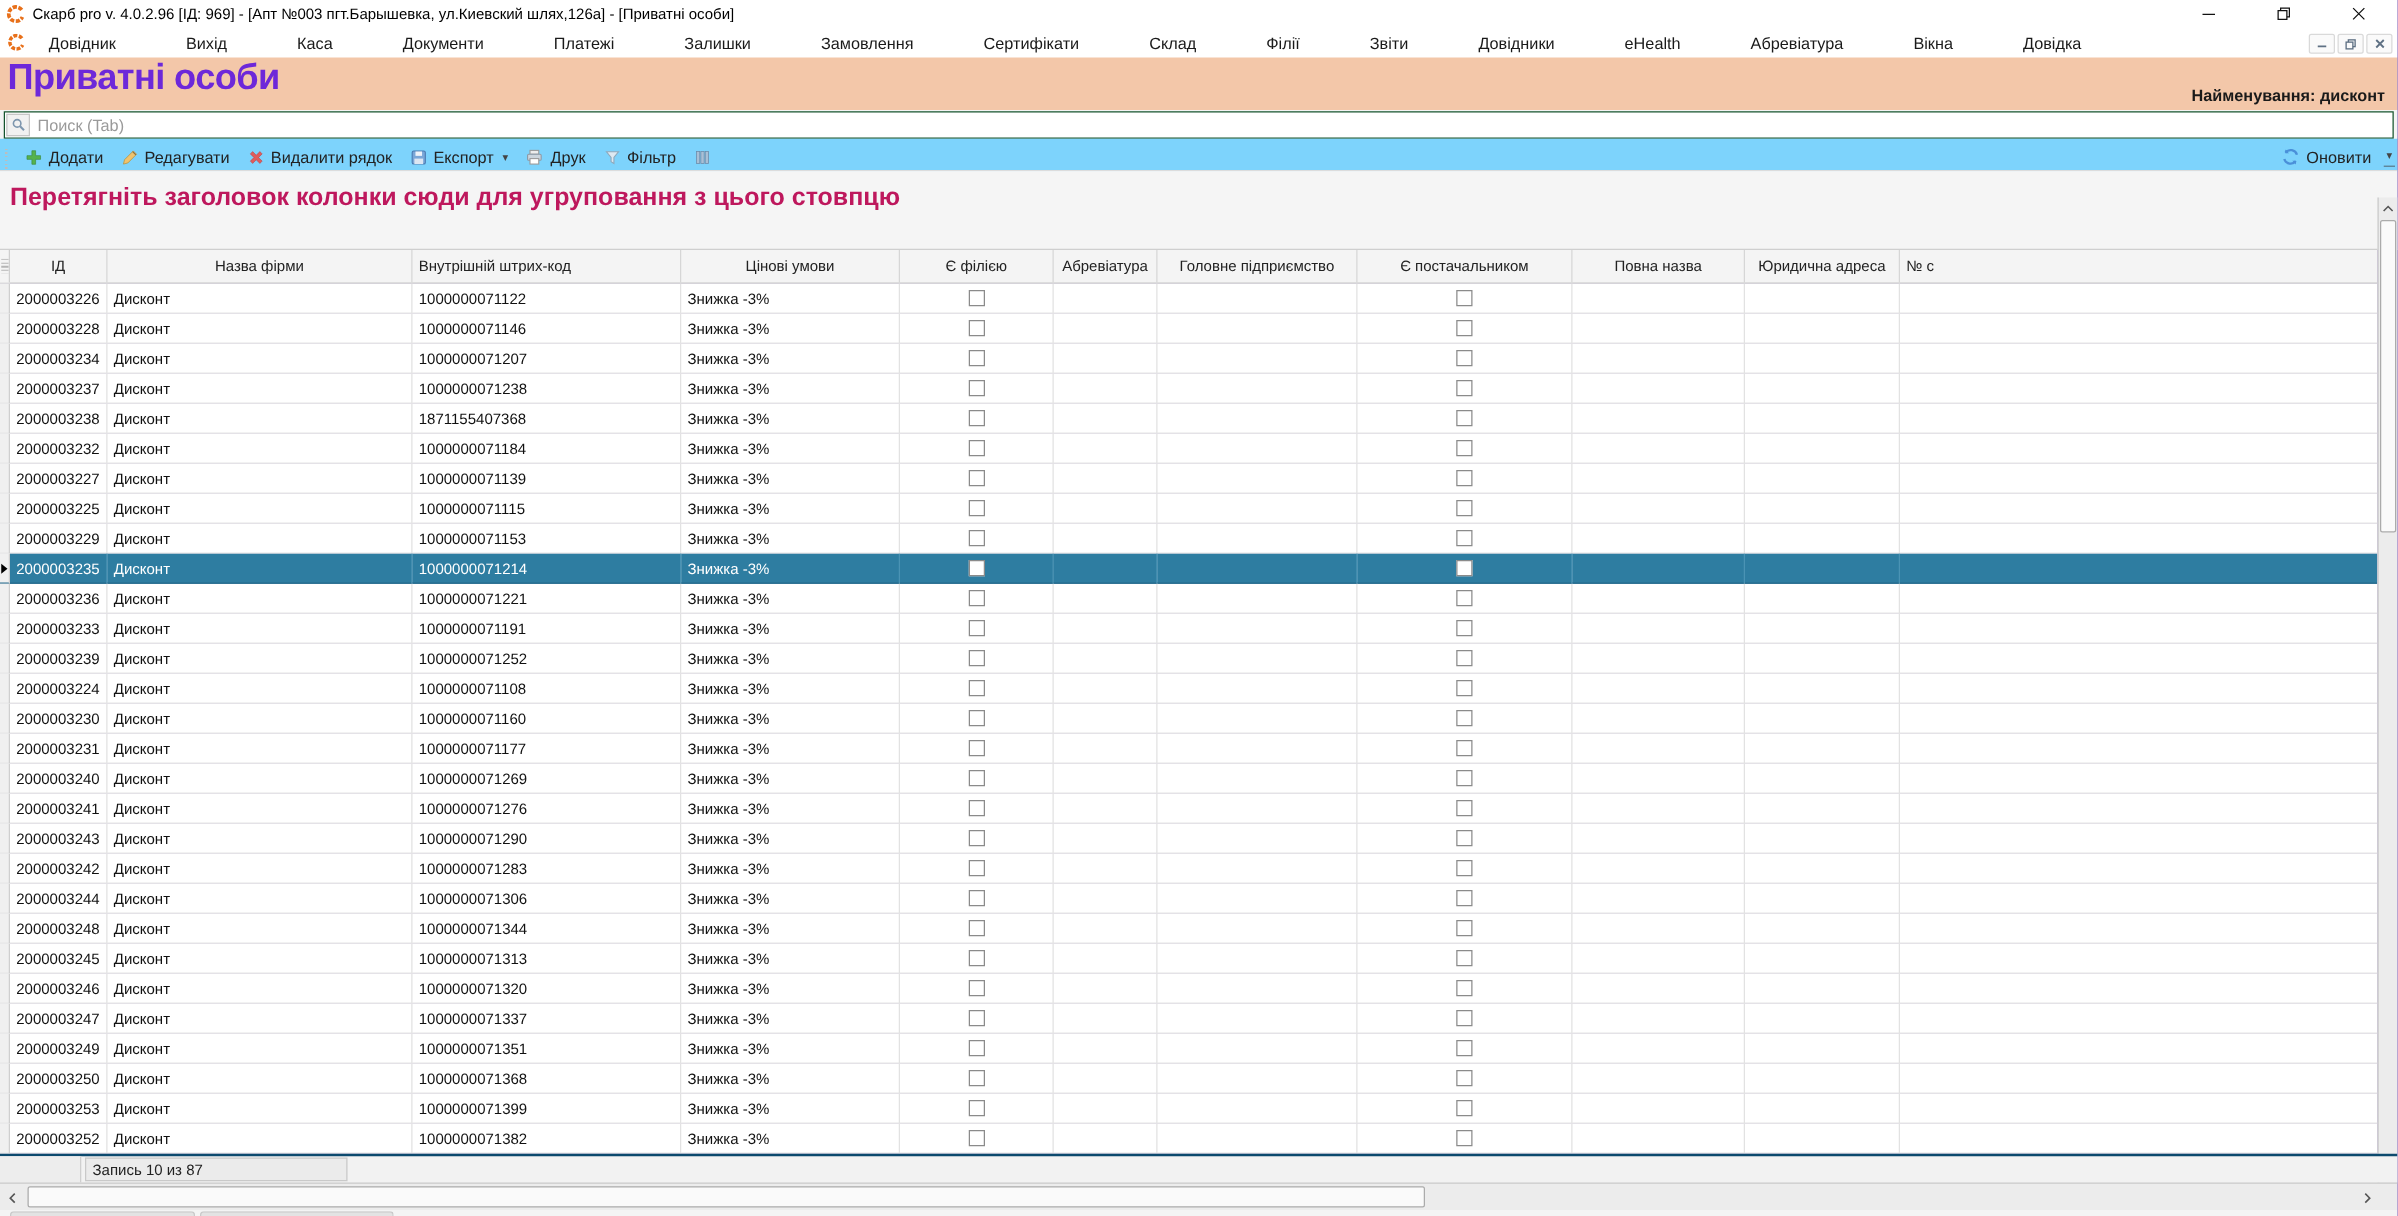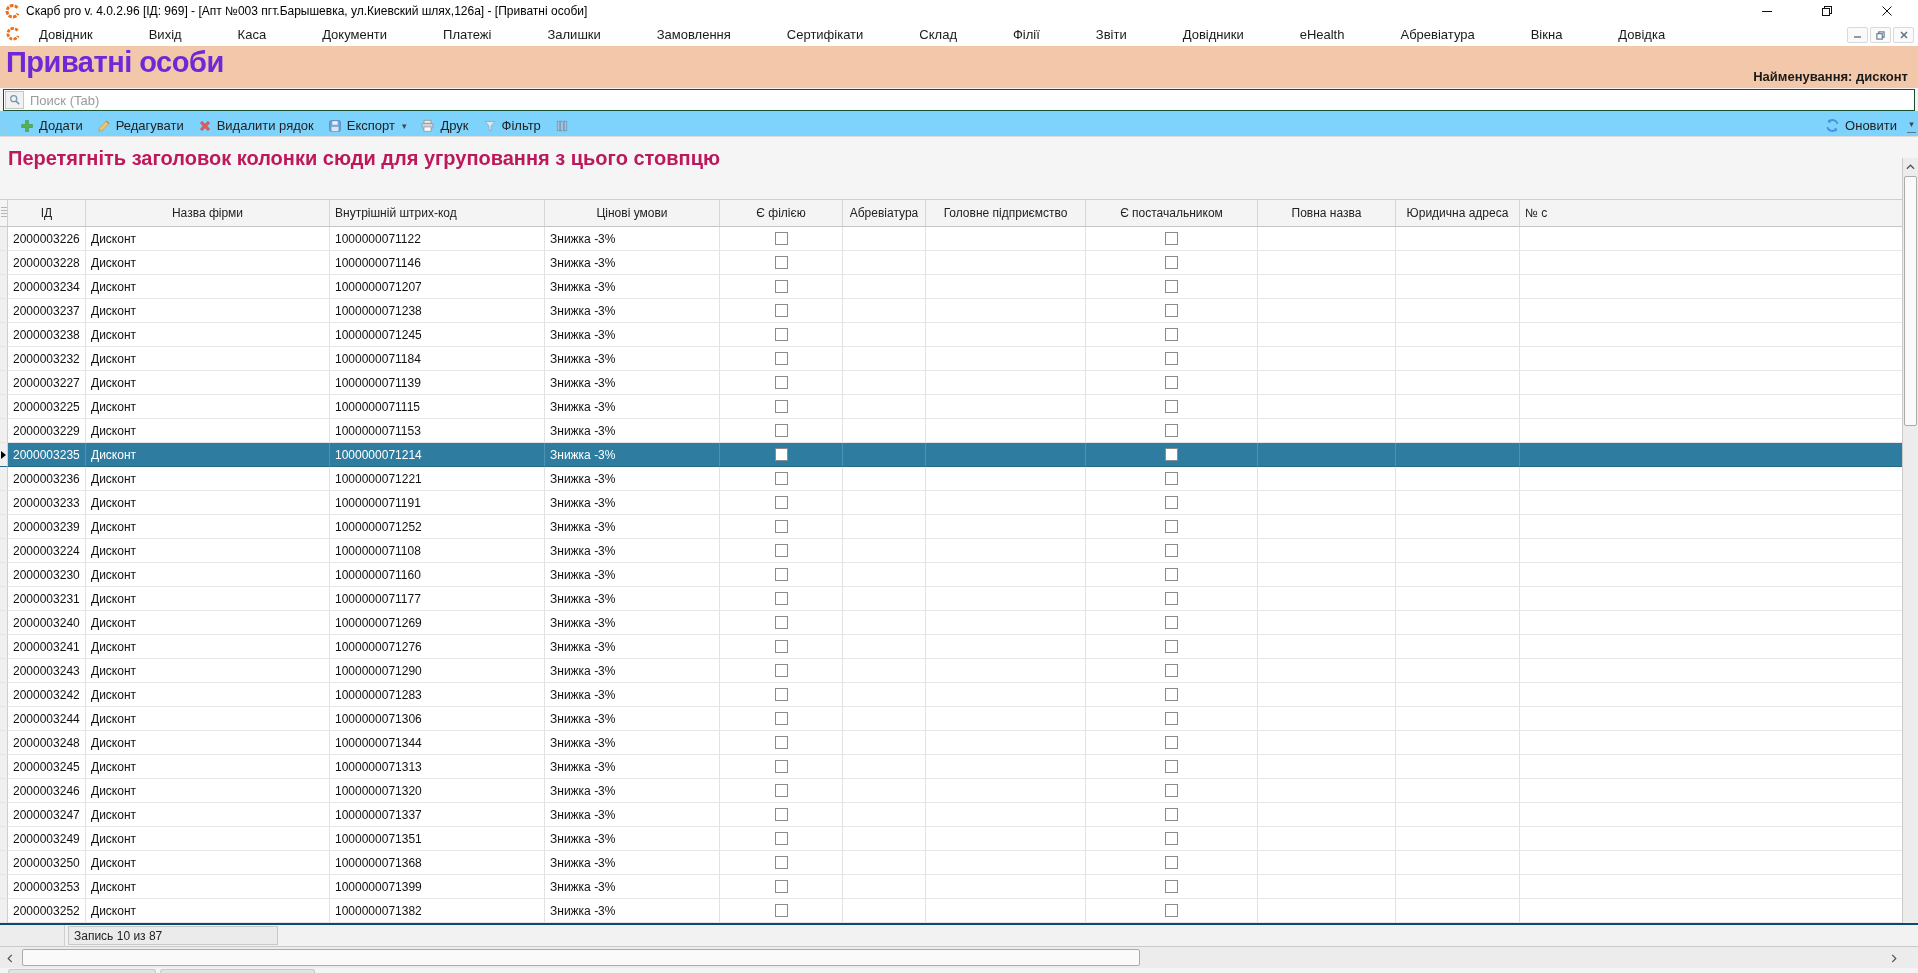--- a/index.html
+++ b/index.html
@@ -355,21 +355,21 @@
           <span class="checkbox"></span>
         </div>
         <div class="td c9"></div>
         <div class="td c10"></div>
         <div class="td c11"></div>
       </div>
       <div class="tr">
         <div class="td c0"></div>
         <div class="td c1">2000003238</div>
         <div class="td c2">Дисконт</div>
-        <div class="td c3">1000000071245</div>
+        <div class="td c3">1871155407368</div>
         <div class="td c4">Знижка -3%</div>
         <div class="td c5 center">
           <span class="checkbox"></span>
         </div>
         <div class="td c6"></div>
         <div class="td c7"></div>
         <div class="td c8 center">
           <span class="checkbox"></span>
         </div>
         <div class="td c9"></div>

